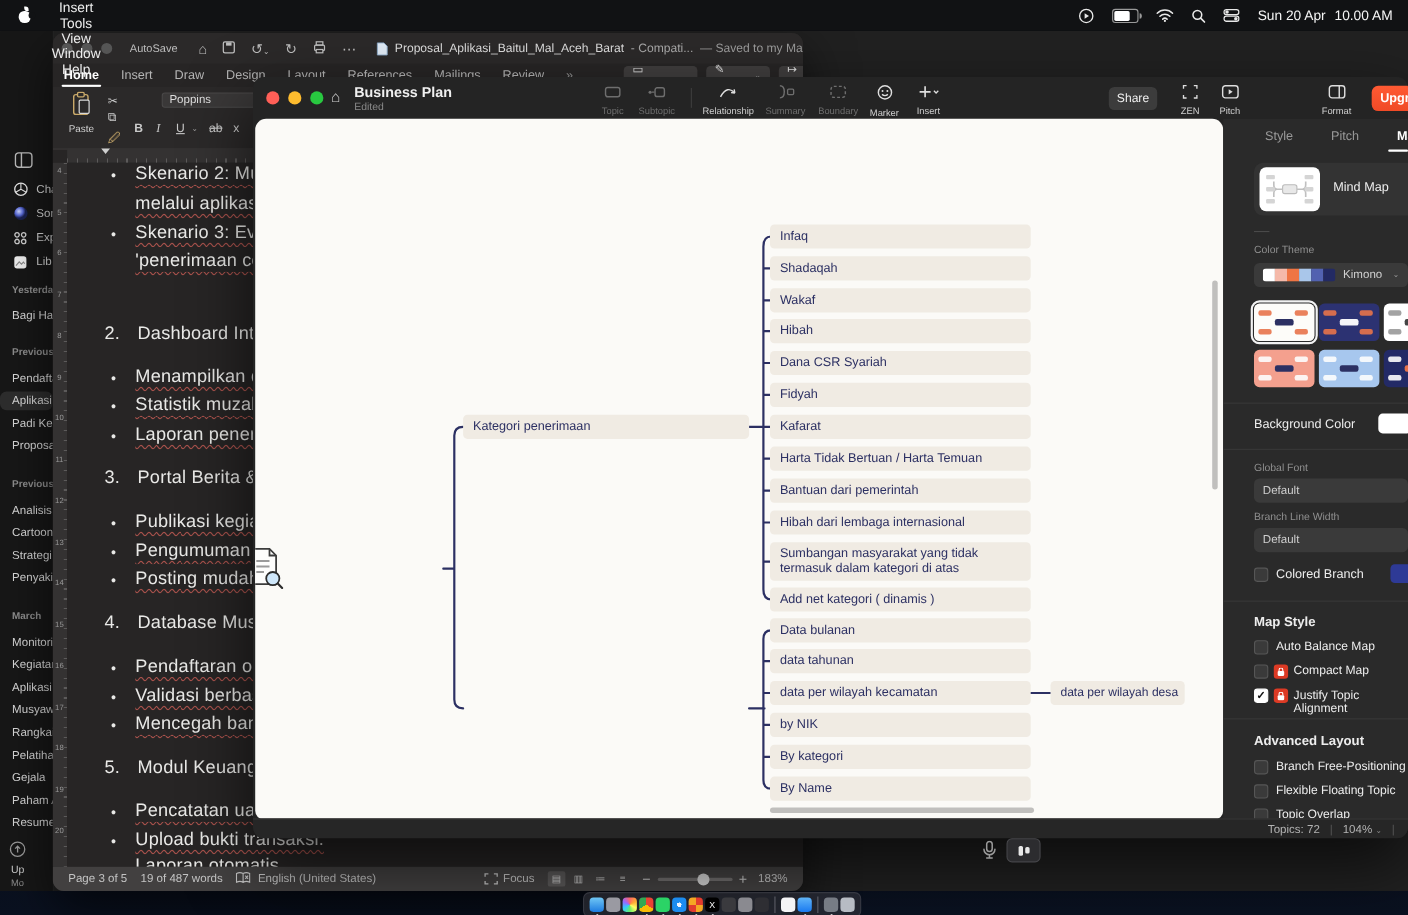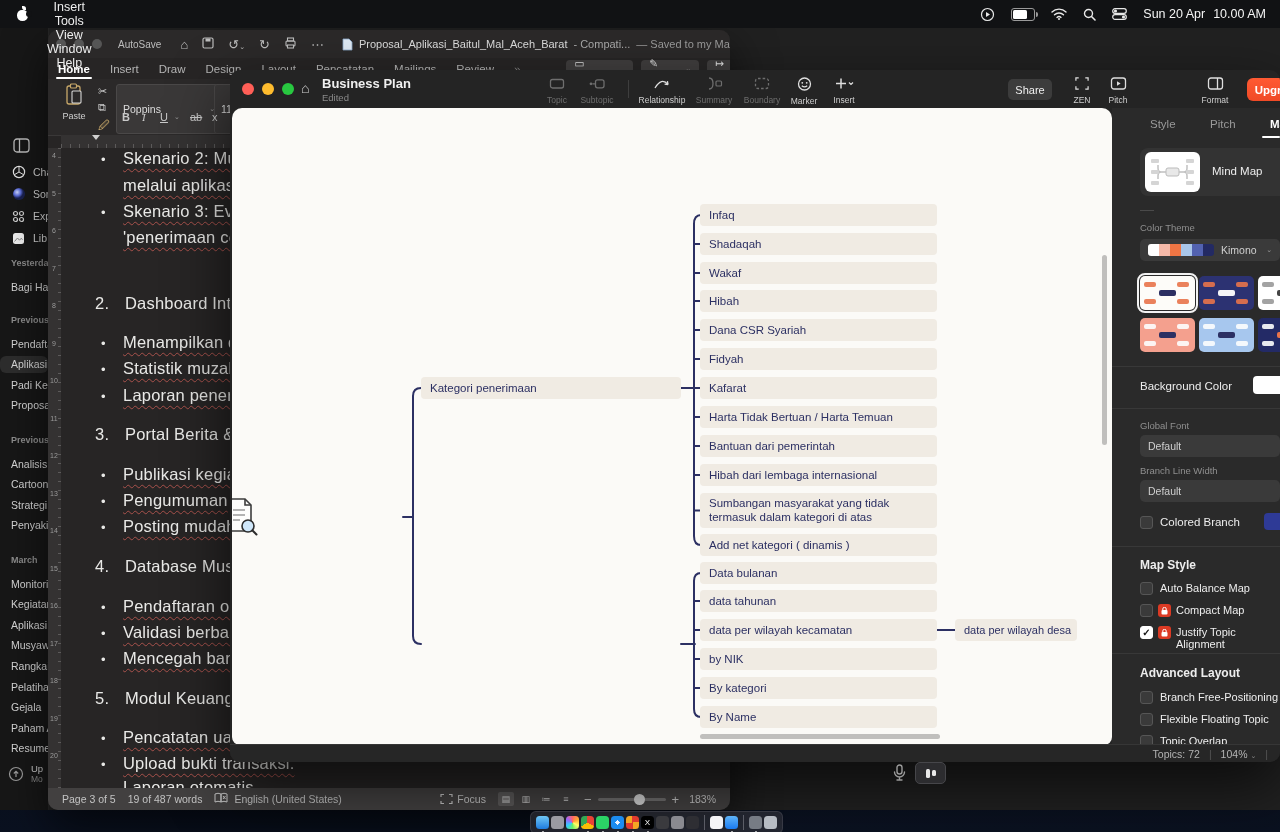--- a/index.html
+++ b/index.html
@@ -38,21 +38,21 @@
   #w-title{position:absolute;left:0;top:0;right:0;height:28px;background:#2b2929;display:flex;align-items:center;font-size:11px;}
   .tl{width:10px;height:10px;border-radius:50%;background:#555;margin-left:8px;flex:0 0 10px;}
   .wicon{color:#bdbdbd;font-size:13px;margin-left:14px;}
   #w-doc-title{display:flex;align-items:center;gap:6px;margin-left:18px;font-size:11px;color:#dcdcdc;white-space:nowrap;}
   #w-tabs{position:absolute;left:0;top:28px;right:0;height:21px;display:flex;align-items:center;font-size:11.5px;}
   .wtab{padding:0 10px;color:#b5b5b5;position:relative;height:100%;display:flex;align-items:center;}
   .wtab.on{color:#fff;font-weight:bold;}
   .wtab.on:after{content:"";position:absolute;left:8px;right:8px;bottom:0;height:2px;background:#fff;border-radius:2px;}
   .wbtn{height:17px;border-radius:4px;background:#403e3e;color:#e2e2e2;font-size:10.5px;display:flex;align-items:center;gap:4px;padding:0 8px;margin-left:8px;}
   #w-ribbon{position:absolute;left:0;top:49px;right:0;height:56px;background:#2b2929;border-bottom:1px solid #3a3838;}
-  .rsel{position:absolute;background:#3a3838;border:1px solid #4a4848;border-radius:3px;color:#ddd;font-size:10.5px;display:flex;align-items:center;padding:18px 6px;justify-content:space-between;}
+  .rsel{position:absolute;background:#3a3838;border:1px solid #4a4848;border-radius:3px;color:#ddd;font-size:10.5px;display:flex;align-items:center;padding:0 6px;justify-content:space-between;margin-left:31px;}
   .rglyph{position:absolute;color:#c9c9c9;font-size:11px;}
   #w-hruler{position:absolute;left:13px;top:105px;right:0;height:13px;background:#343232;
     background-image:repeating-linear-gradient(90deg,#5c5a5a 0 1px,transparent 1px 9px);background-size:100% 4px;background-position:0 100%;background-repeat:no-repeat;}
   .indent-m{position:absolute;left:44px;top:105px;width:0;height:0;border-left:4px solid transparent;border-right:4px solid transparent;border-top:5px solid #cfcfcf;}
   #w-vruler{position:absolute;left:0;top:118px;width:13px;bottom:22px;background:#343232;
     background-image:repeating-linear-gradient(180deg,#5c5a5a 0 1px,transparent 1px 9px);background-size:3px 100%;background-position:100% 0;background-repeat:no-repeat;}
   .vr-num{position:absolute;left:1px;width:10px;text-align:center;color:#9a9a9a;font-size:7px;}
   #w-doc{position:absolute;left:13px;top:118px;right:0;bottom:22px;background:#272525;overflow:hidden;}
   .dline{position:absolute;left:0;width:640px;height:24px;color:#e9e9e7;font-size:16.5px;letter-spacing:.2px;}
   .dline .bul{position:absolute;left:40px;top:3px;font-size:13px;}
@@ -268,21 +268,21 @@
         </div>
         <div class="cg-row" style="top: 670.6px; height: 17px;">
           <div style="padding-left: 0px;">Gejala</div>
         </div>
         <div class="cg-row" style="top: 691.2px; height: 17px;">
           <div style="padding-left: 0px;">Paham A</div>
         </div>
         <div class="cg-row" style="top: 711.8px; height: 17px;">
           <div style="padding-left: 0px;">Resume</div>
         </div>
-        <div class="abs" style="left: 8px; top: 736px; display: flex; gap: 7px; align-items: center;">
+        <div class="abs" style="left: 8px; top: 736px; display: flex; gap: 7px; align-items: center; flex-direction: column;">
           <svg width="16" height="16" viewBox="0 0 16 16">
             <circle cx="8" cy="8" r="6.5" fill="none" stroke="#9a9a9a" stroke-width="1.2"></circle>
             <path d="M8,11 V5.5 M5.8,7.5 L8,5.3 l2.2,2.2" fill="none" stroke="#9a9a9a" stroke-width="1.2"></path>
           </svg>
           <div style="font-size: 9.5px; color: rgb(208, 208, 208); line-height: 10px;">
             <div>Up</div>
             <div style="color:#8a8a8a;font-size:8.5px;">Mo</div>
           </div>
         </div>
       </div>
@@ -319,21 +319,21 @@
 
       </span>
 
     </div>
     <div id="w-tabs">
         <div class="wtab on">Home</div>
         <div class="wtab">Insert</div>
         <div class="wtab">Draw</div>
         <div class="wtab">Design</div>
         <div class="wtab">Layout</div>
-        <div class="wtab">Pencatatan</div>
+        <div class="wtab">References</div>
         <div class="wtab">Mailings</div>
         <div class="wtab">Review</div>
         <div class="wtab" style="color: rgb(143, 143, 143);">»</div>
         <div class="wbtn" style="margin-left: 36px;">▭ Comments</div>
         <div class="wbtn">✎ Editing <span style="font-size:7px;color:#999">⌄</span></div>
         <div class="wbtn">↦ Share </div>
       </div>
     <div id="w-ribbon">
       <div class="abs" style="left:8px;top:4px;width:36px;text-align:center;">
         <svg width="20" height="24" viewBox="0 0 20 24">

